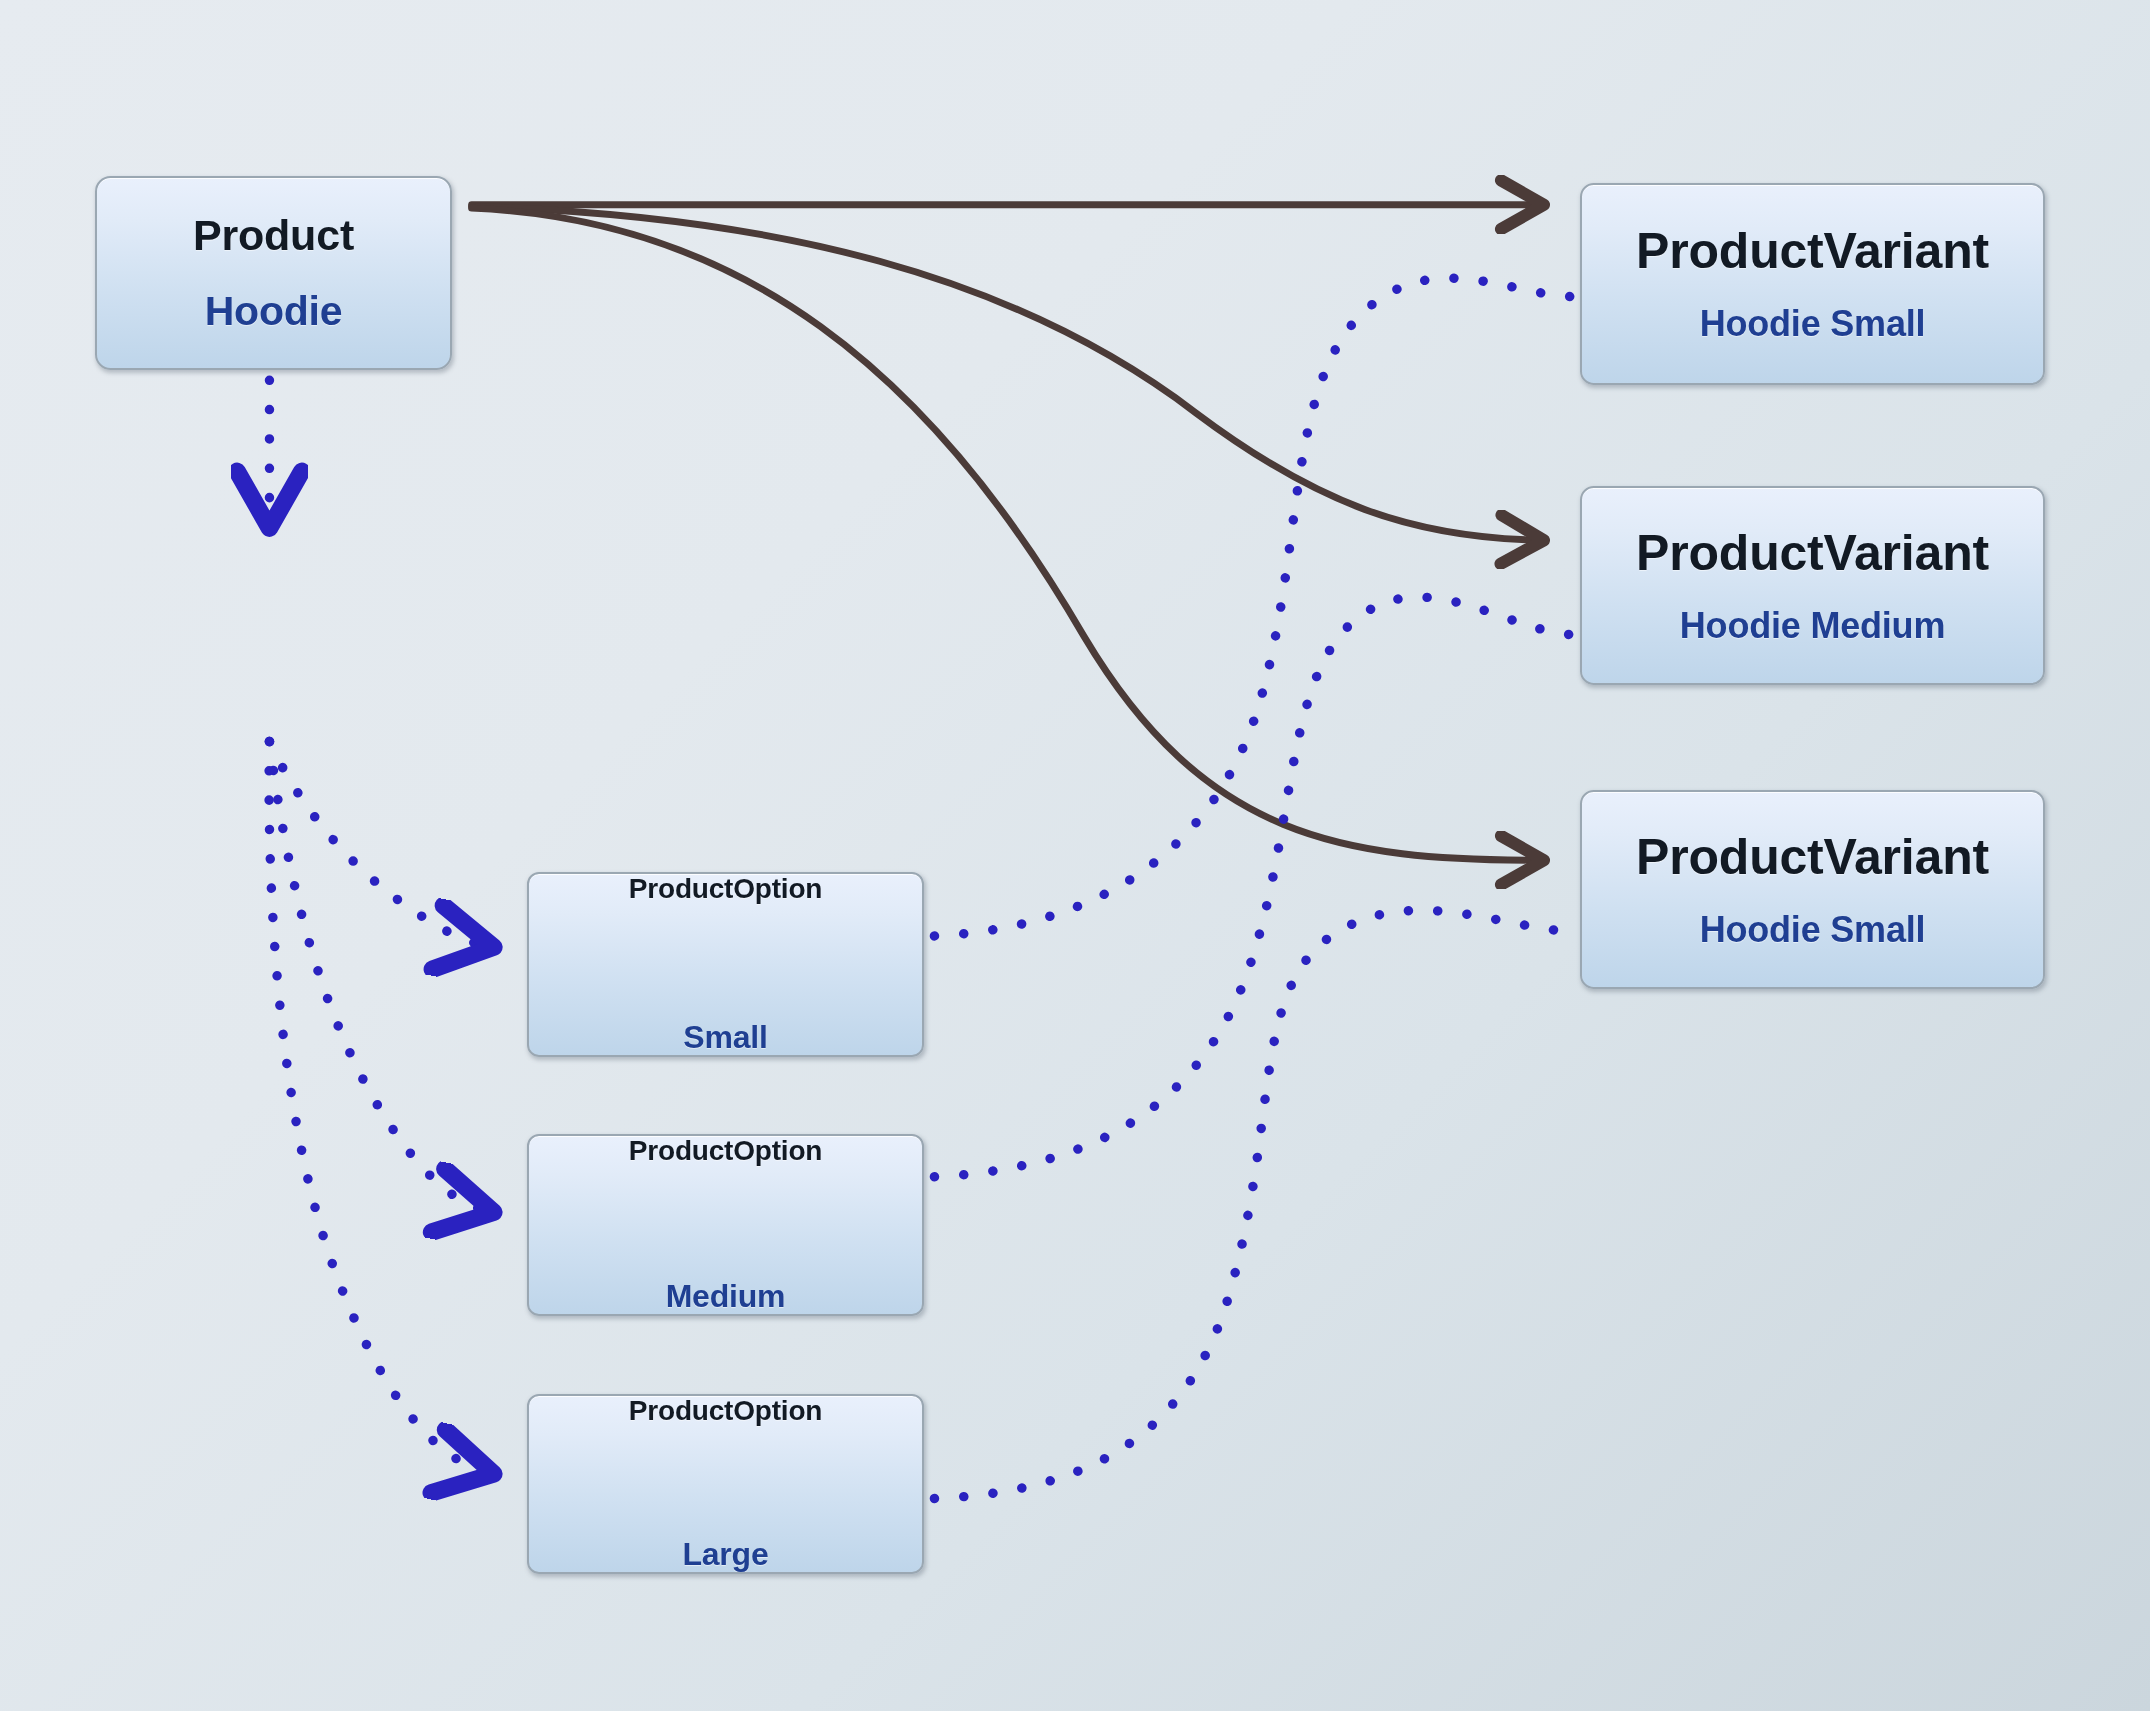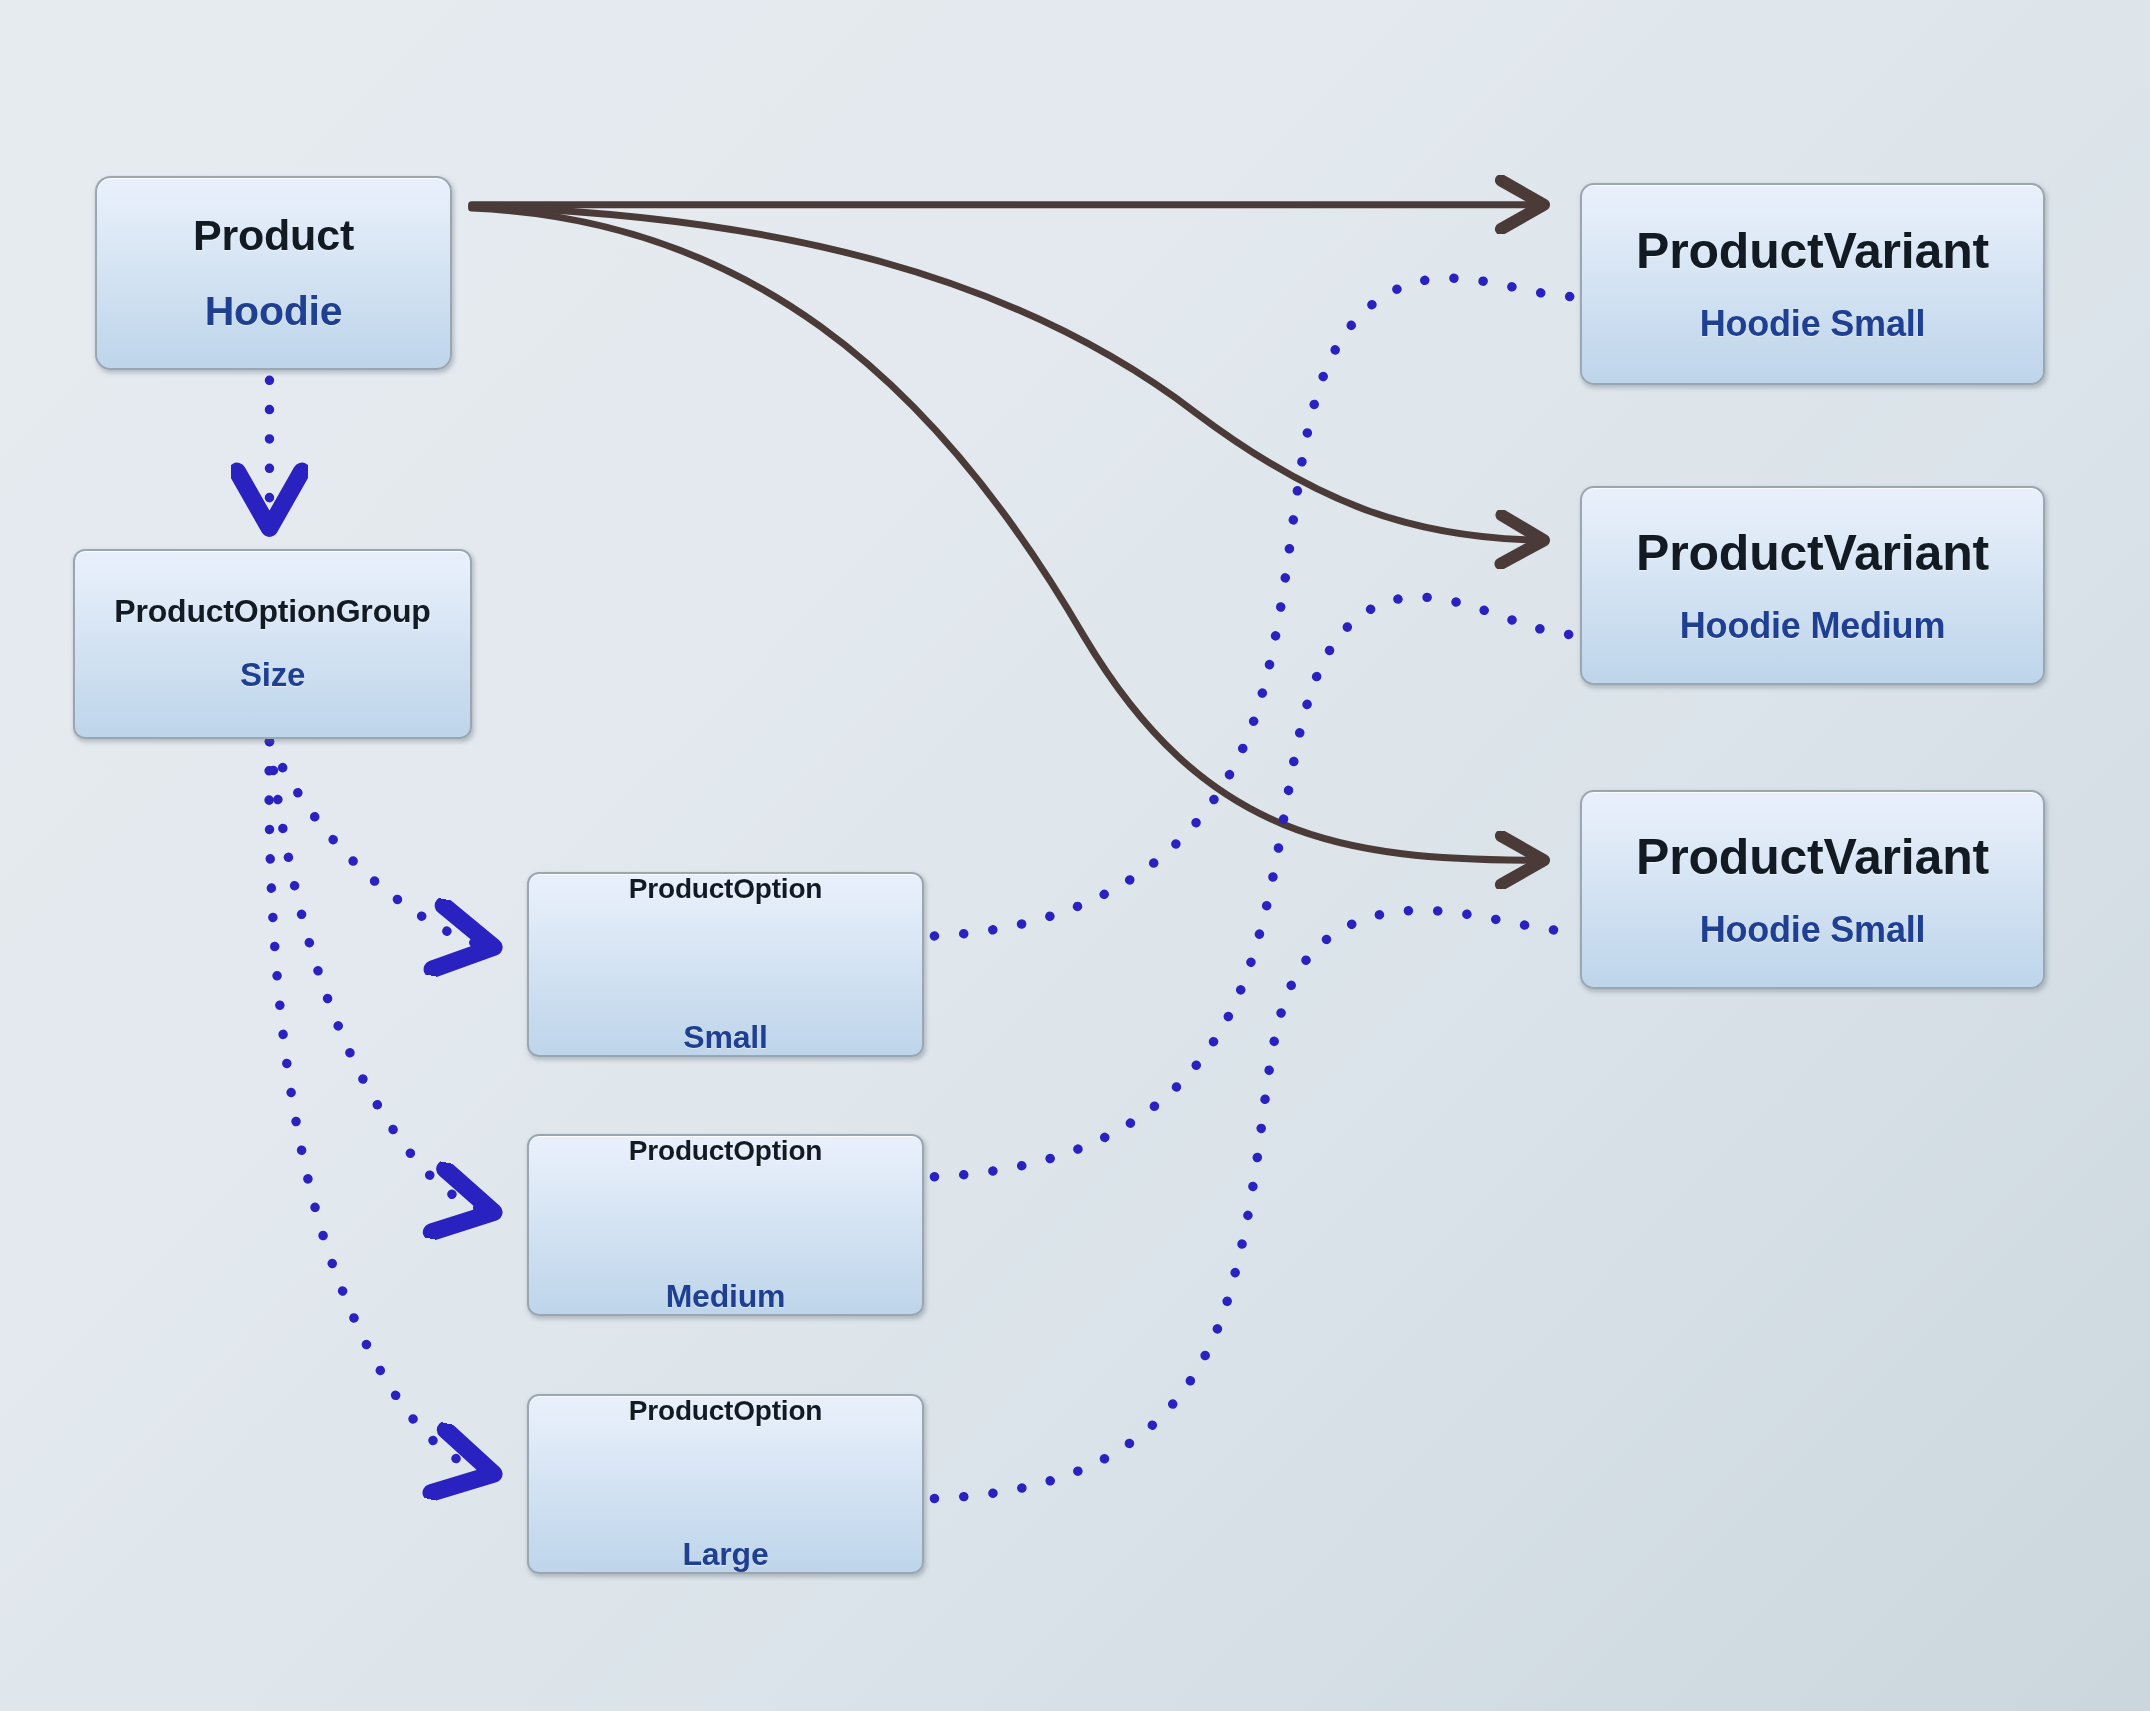--- a/index.html
+++ b/index.html
@@ -129,24 +129,20 @@
     <g>
       <path d="M 1086 1742 C 1250 1735, 1380 1680, 1430 1500 C 1490 1290, 1450 1130, 1570 1075 C 1660 1033, 1760 1083, 1834 1083" fill="none" stroke="#2a22c0" stroke-width="11" stroke-linecap="round" stroke-dasharray="0.1 34"></path>
     </g>
   </svg>
 
   <div class="node" id="node-product">
     <div class="type">Product</div>
     <div class="name">Hoodie</div>
   </div>
 
-  <div class="node" id="node-option-group">
-    <div class="type">ProductOptionGroup</div>
-    <div class="name">Size</div>
-  </div>
 
   <div class="node node-option" id="node-option-small">
     <div class="type">ProductOption</div>
     <div class="name">Small</div>
   </div>
 
   <div class="node node-option" id="node-option-medium">
     <div class="type">ProductOption</div>
     <div class="name">Medium</div>
   </div>

